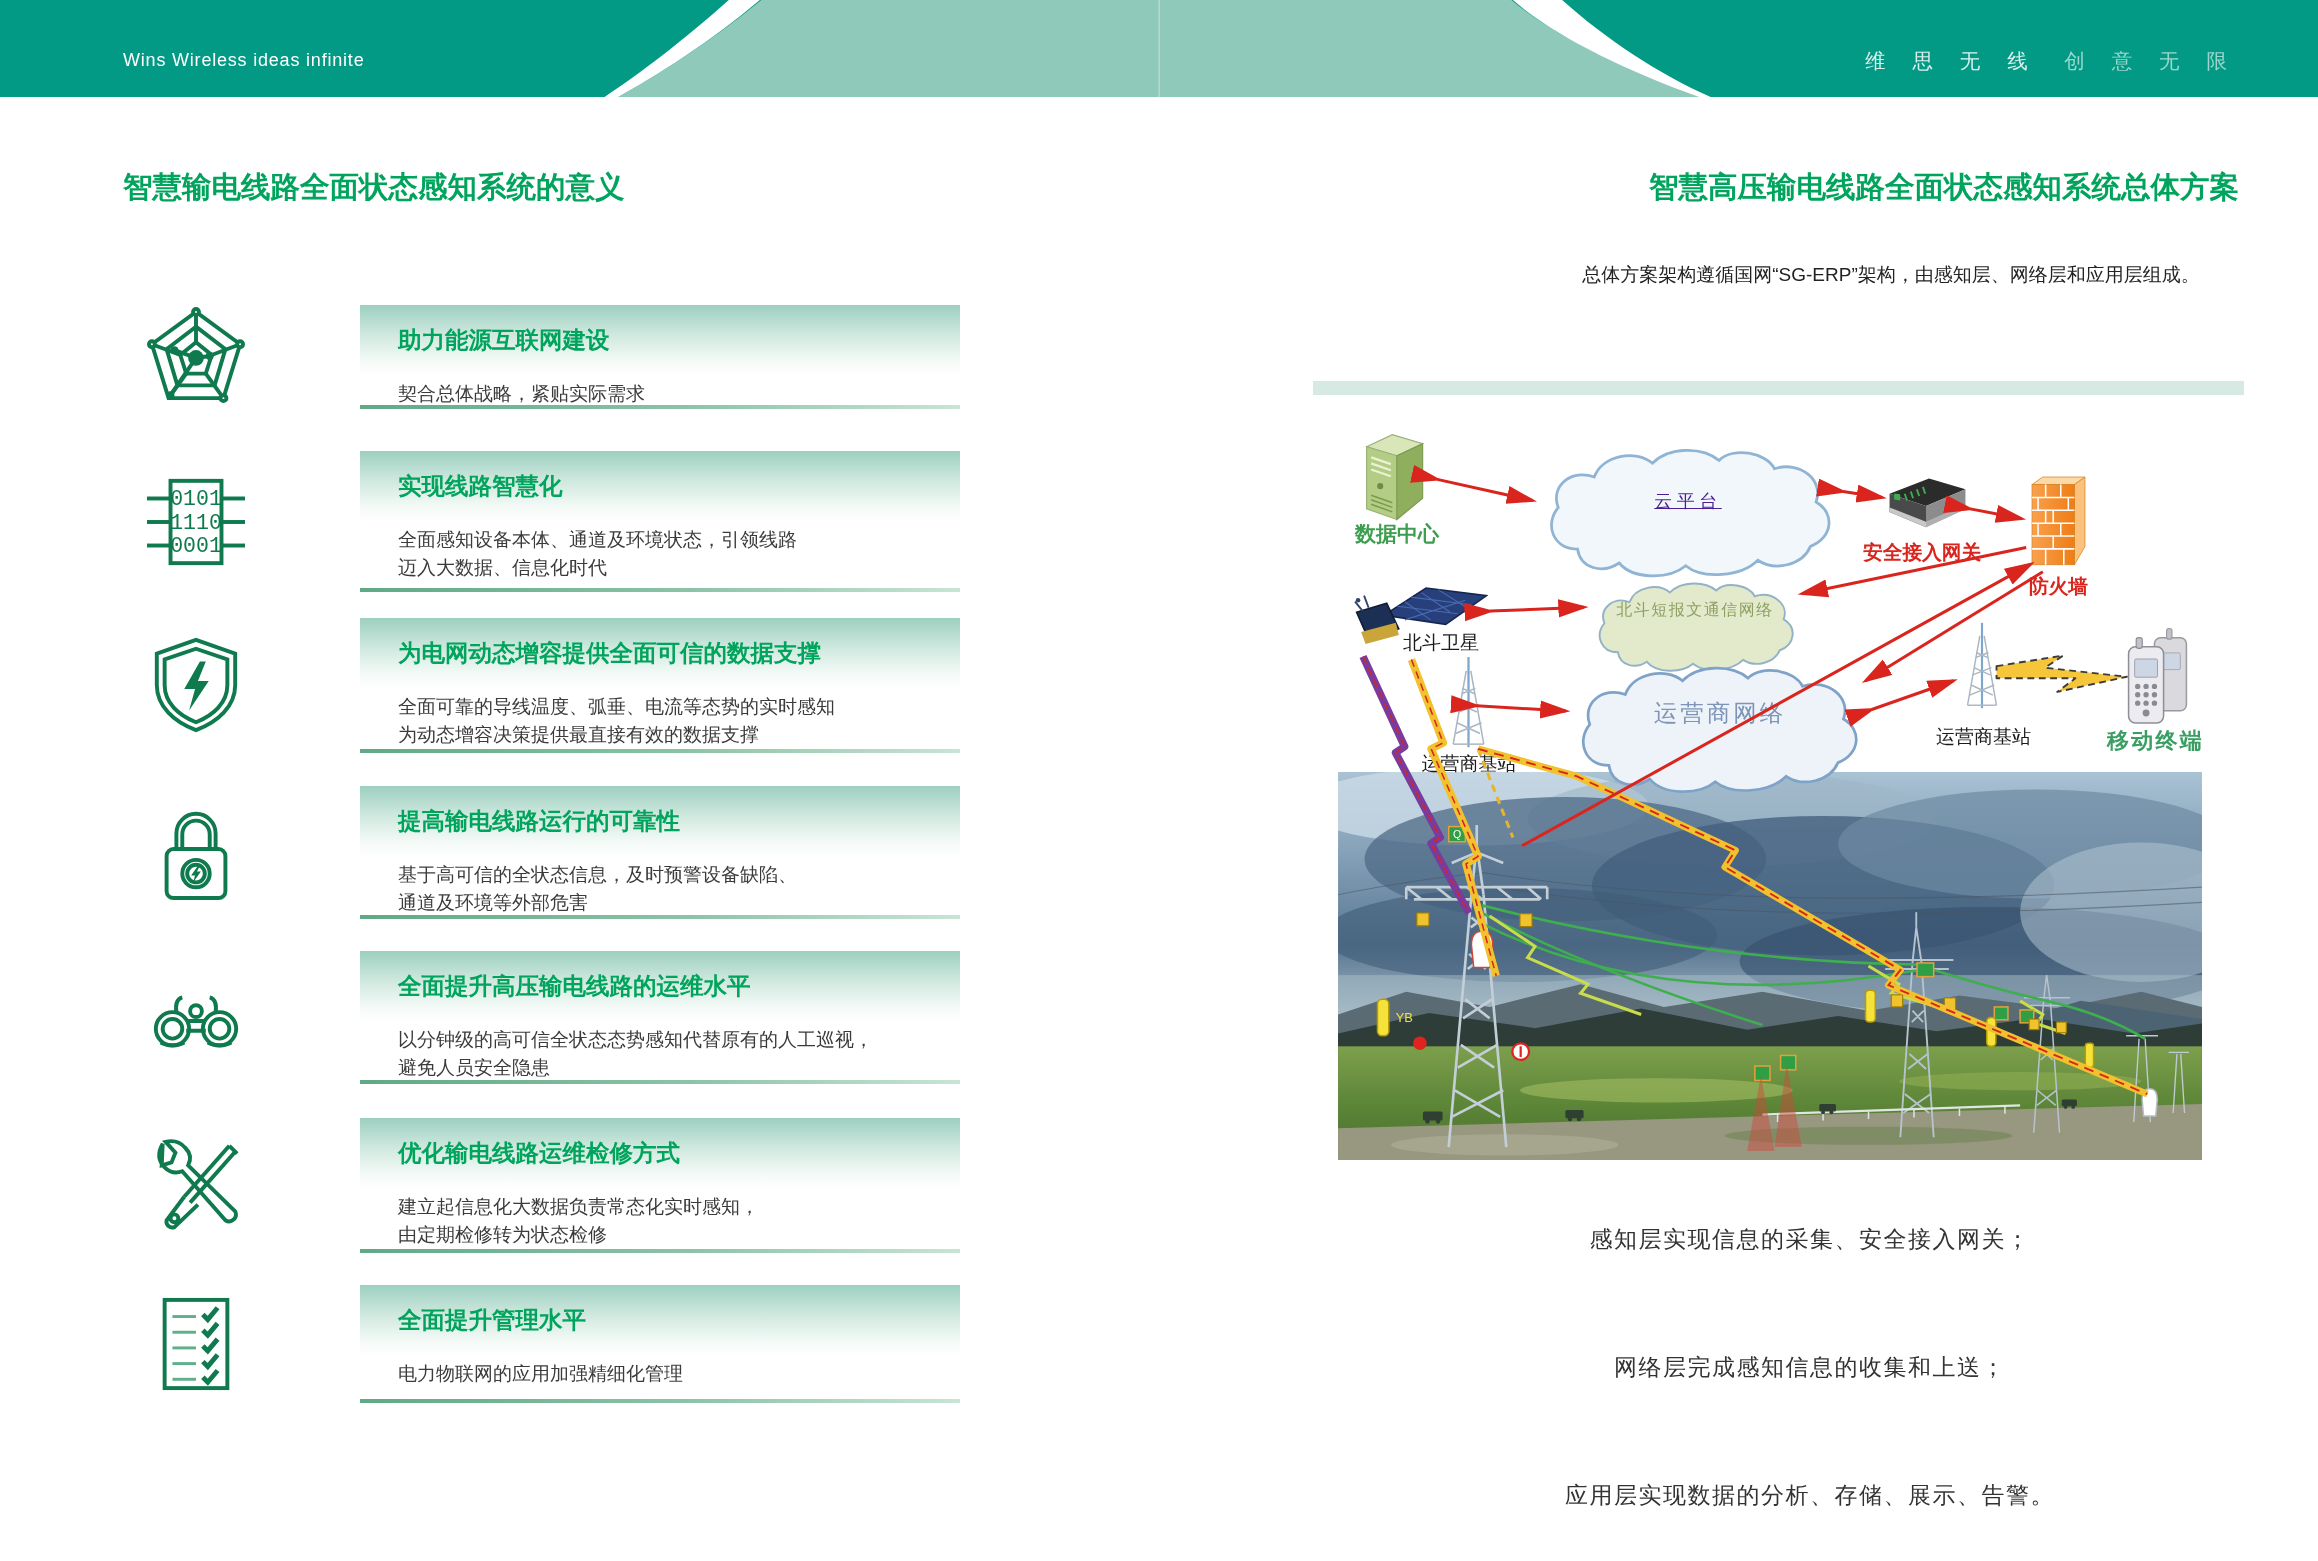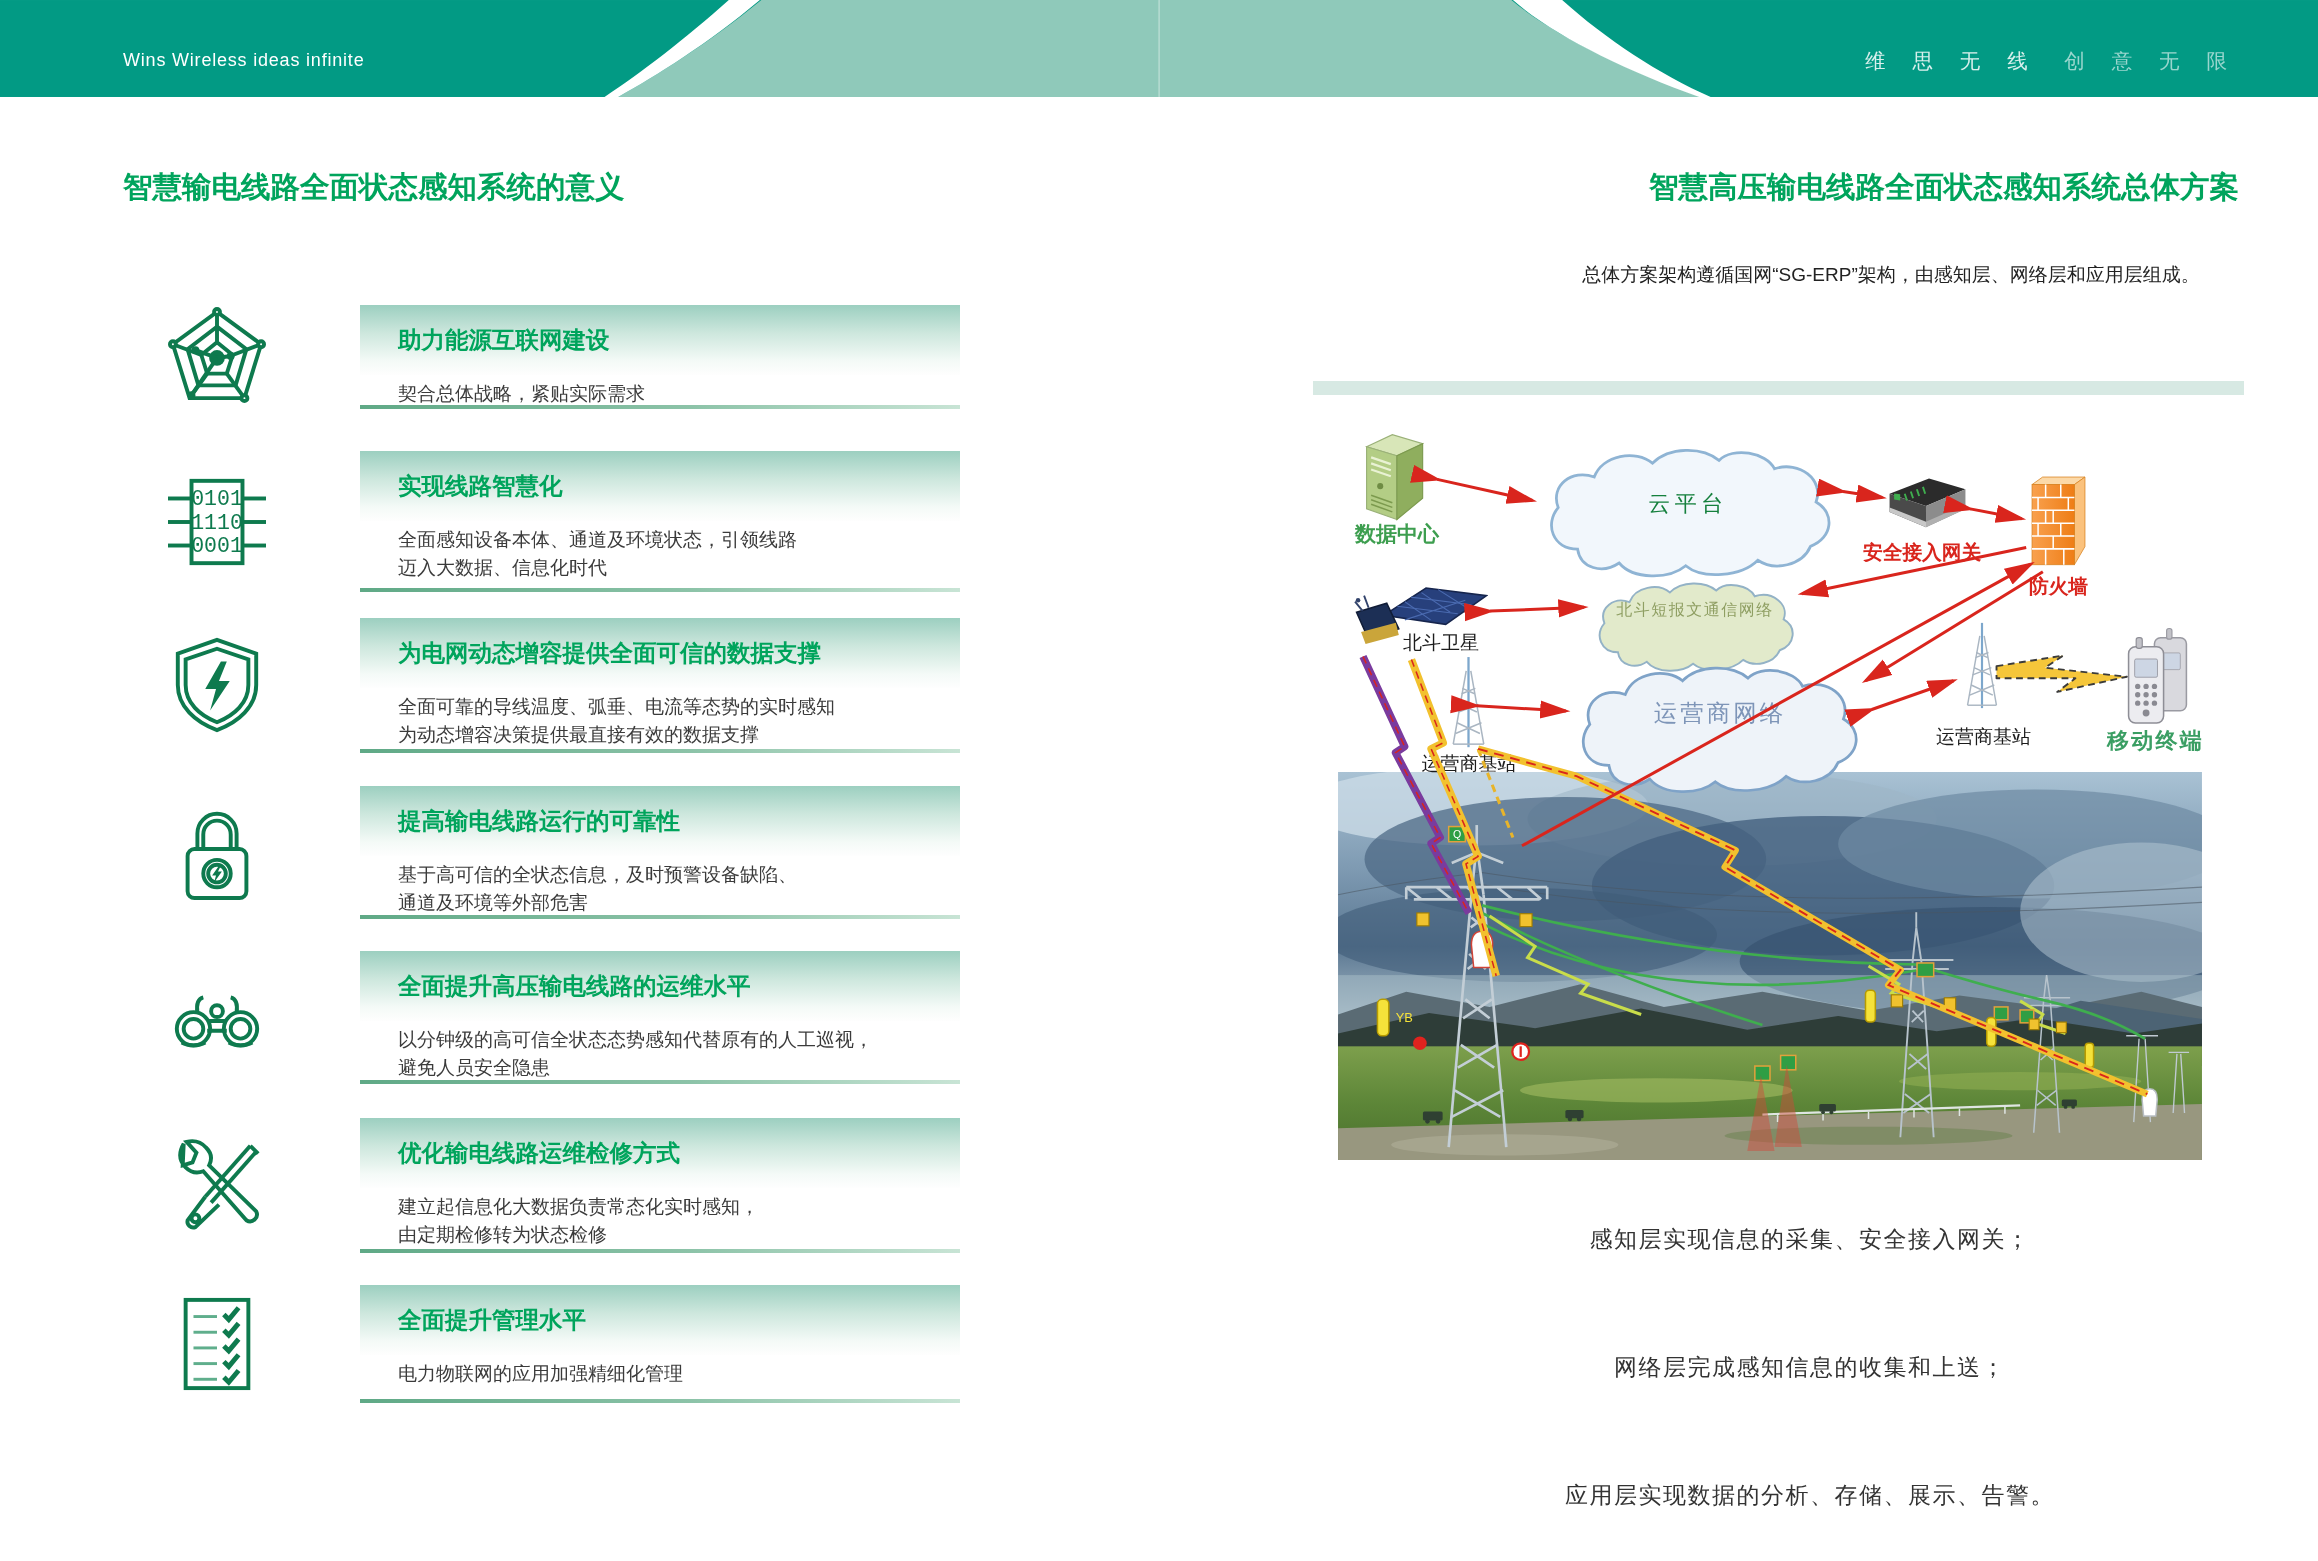--- a/index.html
+++ b/index.html
@@ -16,29 +16,29 @@
   #right-title{right:80px;top:168px;}
   #right-subtitle{left:1582px;top:262px;width:618px;font-size:19px;color:#222;text-align:center;white-space:nowrap;}
   
   .card{left:360px;width:600px;background:#fff;}
   .card-head{height:70px;display:flex;align-items:center;padding-left:38px;
      background:linear-gradient(180deg,#9ccfc0 0%,#cde7dd 40%,#f4faf7 80%,#fefefe 100%);}
   .card-title{font-size:23.5px;font-weight:bold;color:#00a45c;}
   .card-desc{padding-left:38px;margin-top:4.5px;font-size:19px;color:#3b3b3b;line-height:28px;}
   .card-line{position:absolute;left:0;right:0;bottom:0;height:3.8px;
      background:linear-gradient(90deg,#5fa986 0%,#8cc3a8 55%,#c8e4d5 100%);}
-  .item-icon{left:168px;width:98px;height:98px;text-align:right;}
+  .item-icon{left:147px;width:98px;height:98px;text-align:right;}
   .item-icon svg{width:100%;height:100%;}
   
   #teal-bar{left:1313px;top:381px;width:931px;height:13.6px;background:#d7e9e3;}
   .node-label{text-align:center;white-space:nowrap;}
   .lbl-green{color:#3d9e4f;font-weight:bold;font-size:21px;}
   .lbl-red{color:#d9251d;font-weight:bold;font-size:19.7px;}
   .lbl-black{color:#1c1c1c;font-size:19px;}
-  .lbl-cloud{color:#15803d;font-size:22px;letter-spacing:4.5px;}
+  .lbl-cloud{color:#4c1d95;font-size:18px;letter-spacing:4.5px;text-decoration:underline;}
   .lbl-cloud2{color:#7e95b8;font-size:23.5px;letter-spacing:3px;}
   .lbl-cloud3{color:#8f9f63;font-size:16px;letter-spacing:1.5px;}
   .lbl-mobile{color:#3a9e63;font-weight:bold;font-size:22px;letter-spacing:2.3px;}
   #footer-lines{left:1363px;top:1224px;width:894px;text-align:center;}
   #footer-lines div{font-size:23px;color:#333;margin-bottom:97px;letter-spacing:1.5px;}
   #photo{left:1338px;top:772px;width:864px;height:388px;}
   #overlay-svg{left:1310px;top:379px;width:935px;height:792px;pointer-events:none;}
 </style>
 </head>
 <body>

